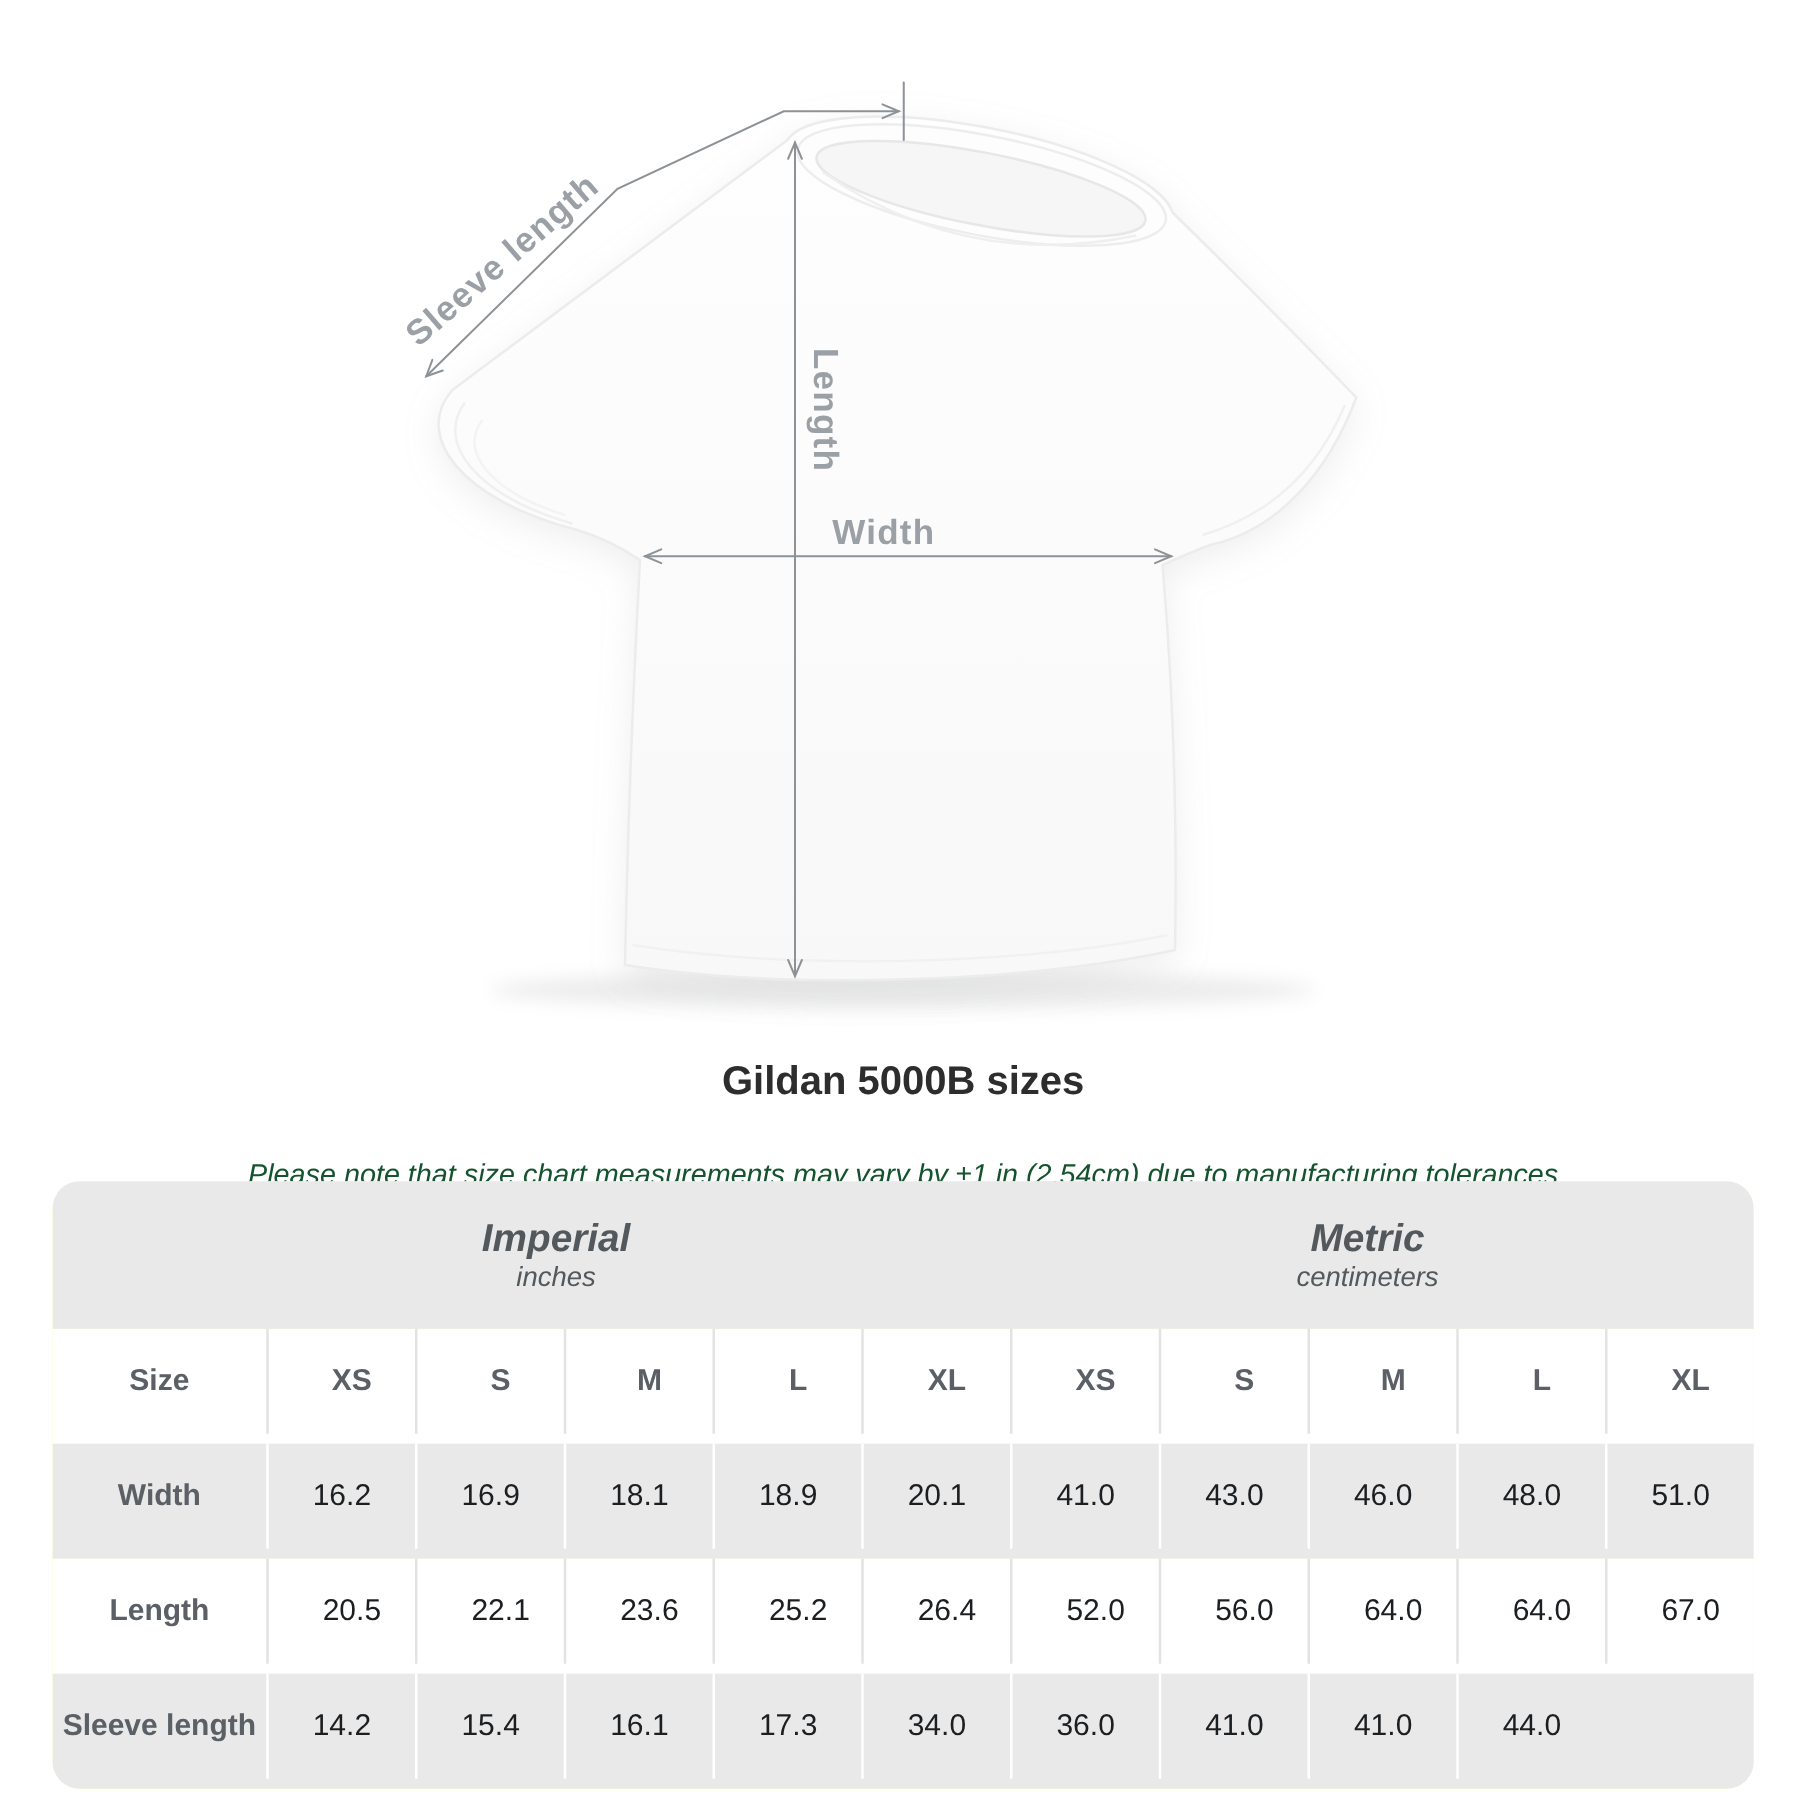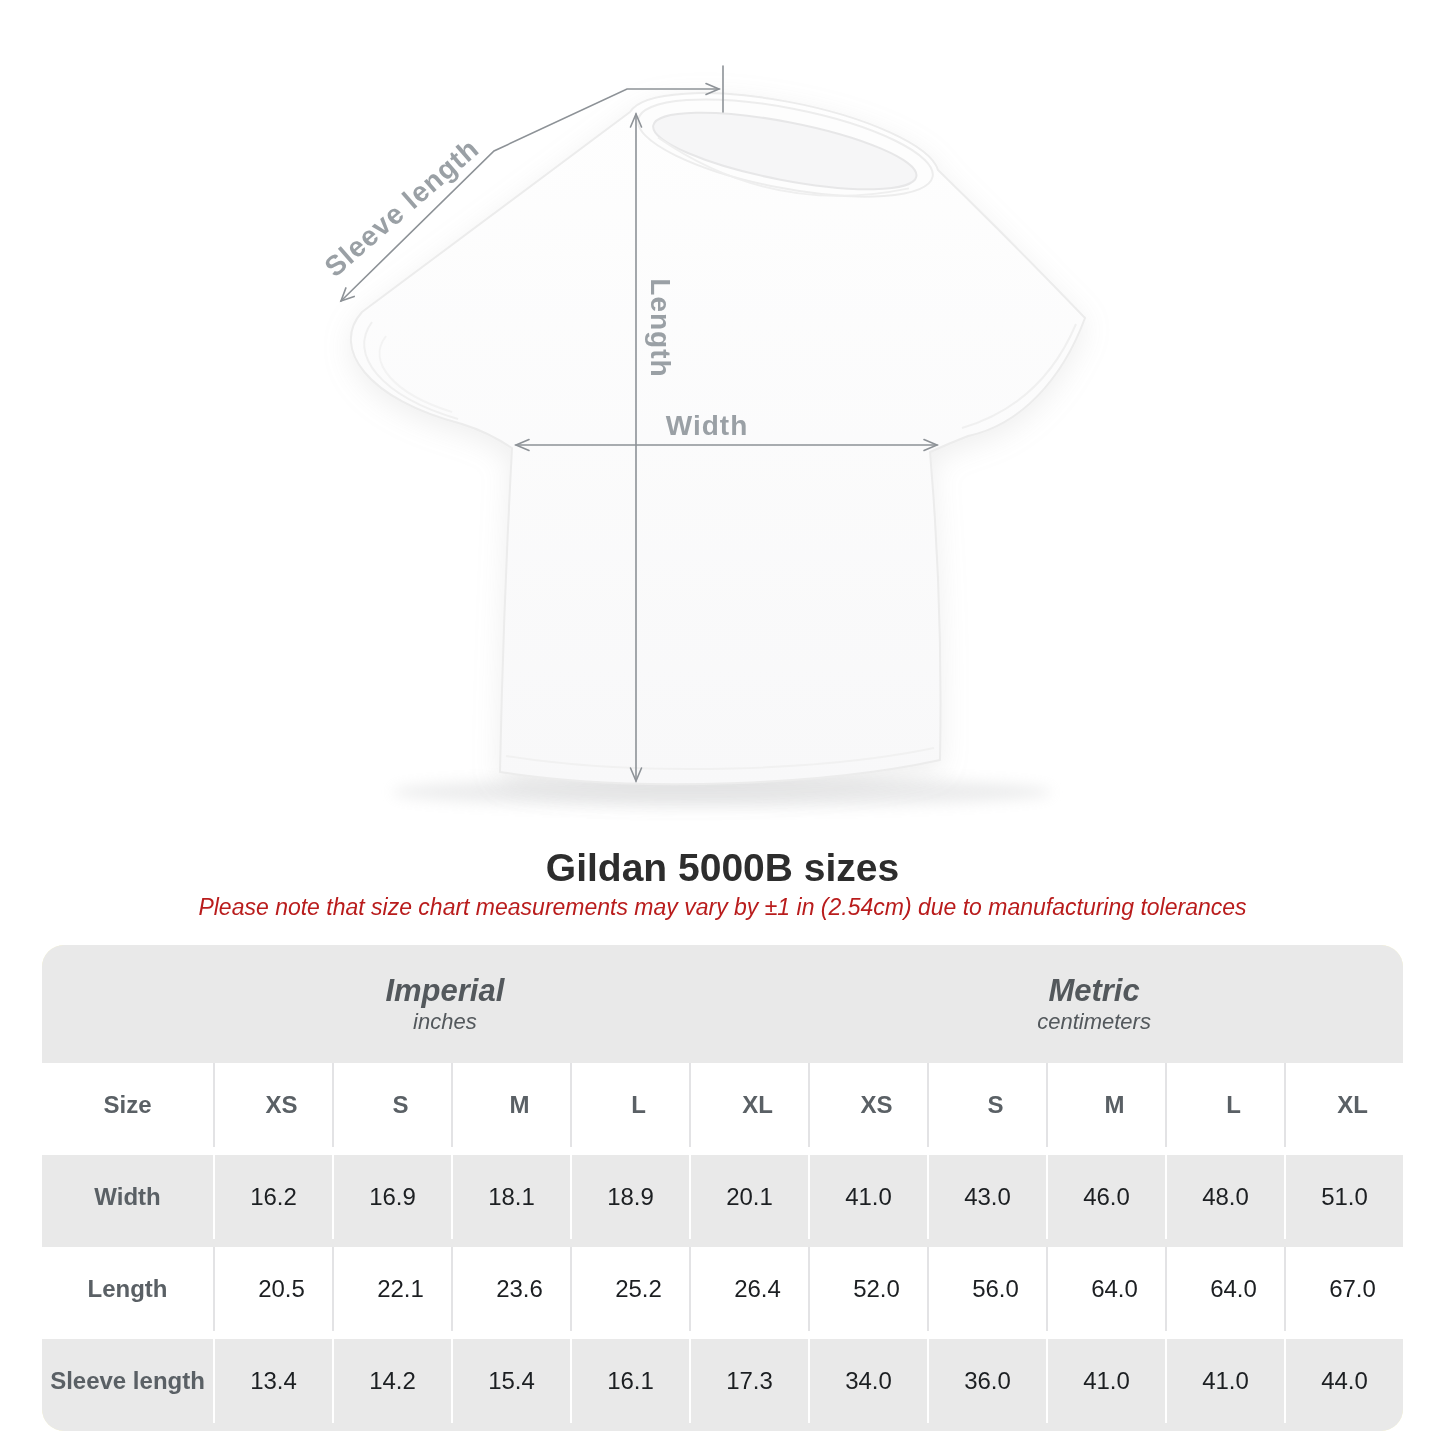--- a/index.html
+++ b/index.html
@@ -17,25 +17,25 @@
     color:#9aa0a5; font-weight:bold; font-size:28px; letter-spacing:1px;
     transform:translate(-50%,-50%);
   }
   #sleeve-label { left:402px; top:208px; transform:translate(-50%,-50%) rotate(-41deg); }
   #length-label { left:660px; top:328px; transform:translate(-50%,-50%) rotate(90deg); }
   #width-label  { left:707px; top:426px; }
 
   
   .page-title {
     position:absolute; left:0; top:846px; width:100%;
-    text-align:center; font-size:39px; font-weight:bold; color:#2d2d2d;
+    text-align:center; font-size:32px; font-weight:bold; color:#2d2d2d;
   }
   .tolerance-note {
-    position:absolute; left:0; top:894px; width:100%;
-    text-align:center; font-size:23px; font-style:italic; color:#b91c1c;
+    position:absolute; left:0; top:926px; width:100%;
+    text-align:center; font-size:23px; font-style:italic; color:#14532d;
   }
 
   
   .size-table {
     position:absolute; left:42px; top:945px; width:1361px;
     border-radius:22px; overflow:hidden; background:#fef9c3;
   }
   .unit-band { position:relative; height:118px; background:#e9e9e9; }
   .unit-group {
     position:absolute; top:50%; transform:translate(-50%,-50%);
@@ -177,21 +177,20 @@
     <div class="cell">26.4</div>
     <div class="cell">52.0</div>
     <div class="cell">56.0</div>
     <div class="cell">64.0</div>
     <div class="cell">64.0</div>
     <div class="cell">67.0</div>
   </div>
 
   <div class="trow gray">
     <div class="cell rowhead">Sleeve length</div>
-    <div class="cell">13.4</div>
     <div class="cell">14.2</div>
     <div class="cell">15.4</div>
     <div class="cell">16.1</div>
     <div class="cell">17.3</div>
     <div class="cell">34.0</div>
     <div class="cell">36.0</div>
     <div class="cell">41.0</div>
     <div class="cell">41.0</div>
     <div class="cell">44.0</div>
   </div>

